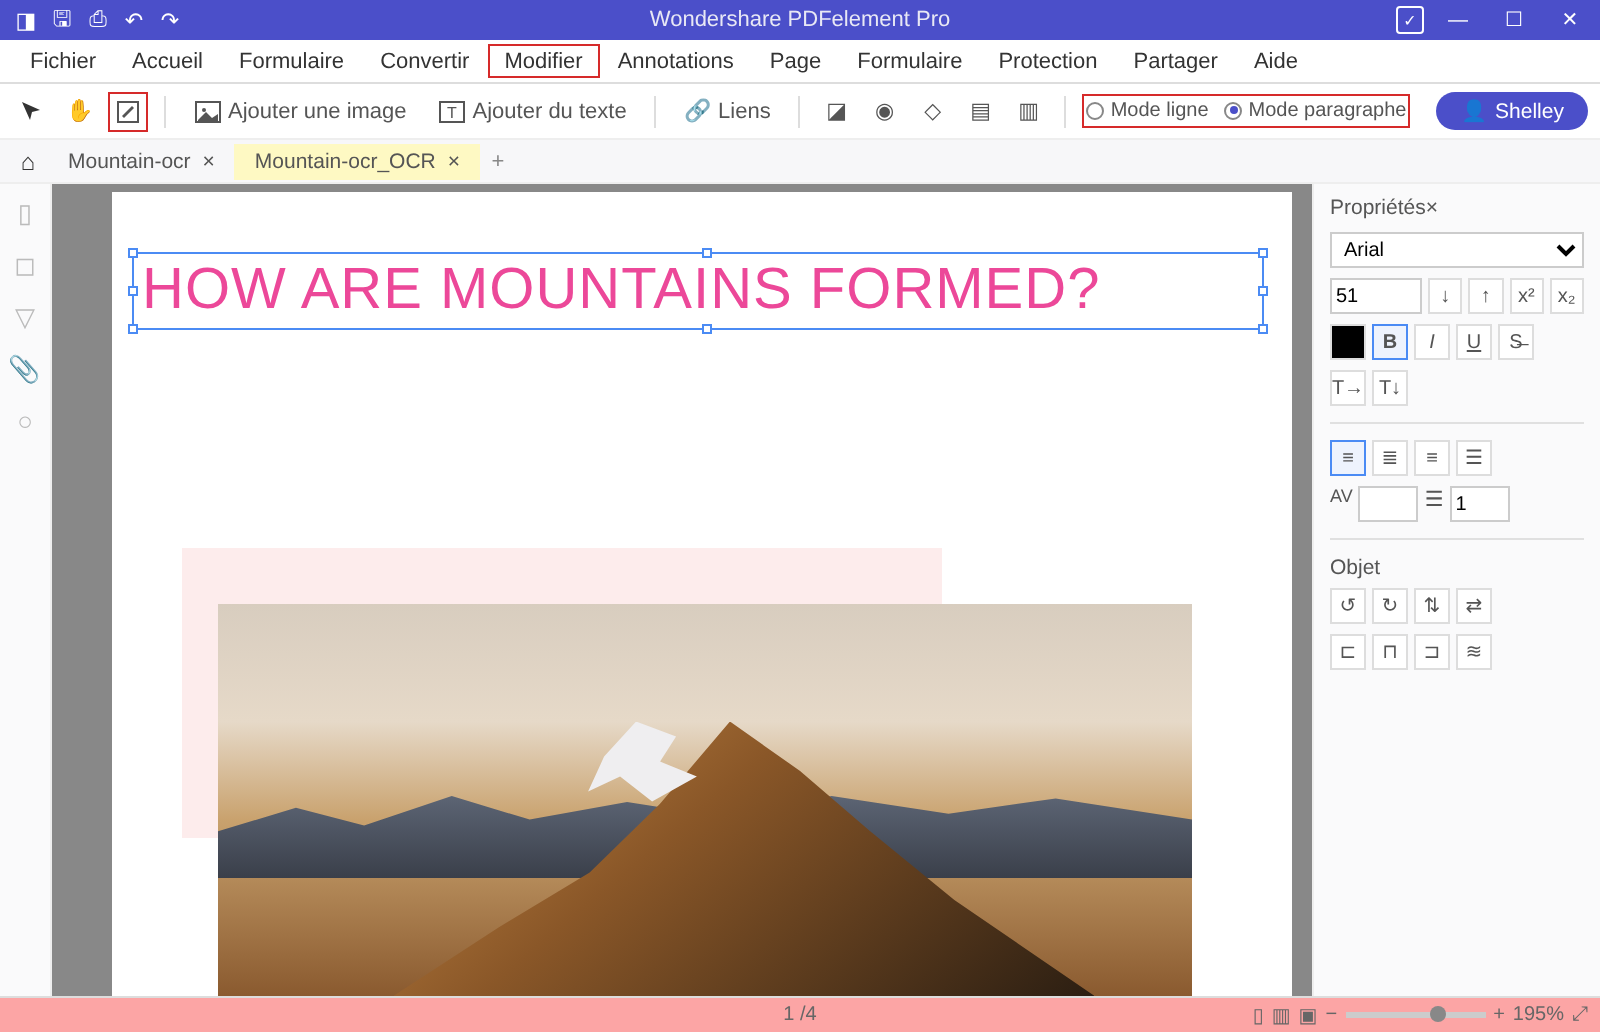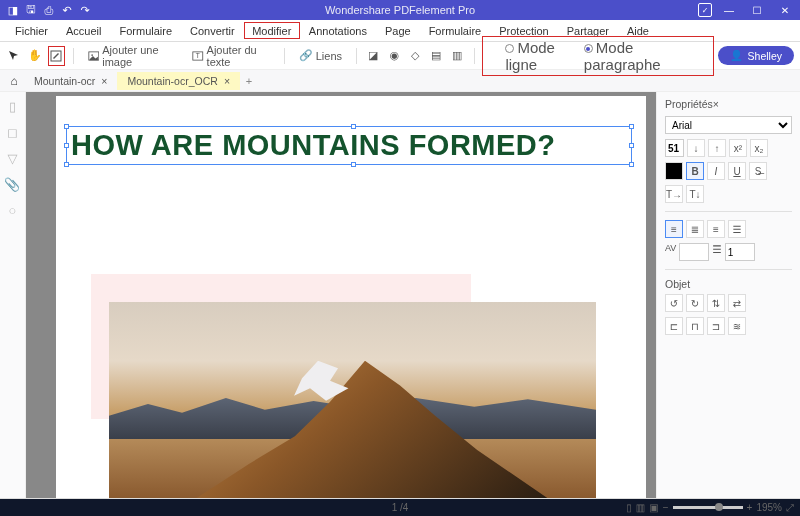--- a/index.html
+++ b/index.html
@@ -11,50 +11,50 @@
 .titlebar .right{margin-left:auto;display:flex;align-items:center;gap:6px;padding-right:4px}
 .titlebar .winbtn{width:22px;height:18px;display:flex;align-items:center;justify-content:center;font-size:10px}
 .menubar{height:22px;background:#fff;display:flex;align-items:center;padding:0 6px;border-bottom:1px solid #ddd;gap:0}
 .menubar .mi{padding:3px 9px;font-size:11px;cursor:pointer}
 .menubar .mi.hl{border:1.5px solid #d62a2a;padding:1.5px 7.5px}
 .toolbar{height:28px;background:#fff;display:flex;align-items:center;padding:0 6px;border-bottom:1px solid #eee;gap:4px}
 .toolbar .tbtn{width:20px;height:20px;display:flex;align-items:center;justify-content:center;border:1px solid transparent;color:#555}
 .toolbar .tbtn.hl{border:1.5px solid #d62a2a}
 .toolbar .tgrp{display:flex;align-items:center;gap:3px;padding:0 6px;color:#555;font-size:11px}
 .toolbar .sep{width:1px;height:16px;background:#ddd;margin:0 4px}
-.toolbar .modes{display:flex;align-items:center;gap:8px;border:1.5px solid #d62a2a;padding:2px 22px;font-size:15px;color:#555}
+.toolbar .modes{display:flex;align-items:center;gap:8px;border:1.5px solid #d62a2a;padding:2px 1px;font-size:10px;color:#555}
 .toolbar .radio{width:9px;height:9px;border:1px solid #888;border-radius:50%;display:inline-block;margin-right:3px;vertical-align:middle;position:relative}
 .toolbar .radio.on::after{content:"";position:absolute;inset:1.5px;background:#4b4fc9;border-radius:50%}
 .toolbar .userbtn{margin-left:auto;background:#4b4fc9;color:#fff;border-radius:11px;padding:3px 12px;font-size:10.5px;display:flex;align-items:center;gap:4px}
 .tabbar{height:22px;background:#f7f7f9;display:flex;align-items:center;padding-left:4px;border-bottom:1px solid #eee}
 .tabbar .home{width:20px;text-align:center;font-size:12px}
 .tabbar .tab{padding:3px 10px;font-size:10.5px;color:#555;display:flex;align-items:center;gap:6px}
 .tabbar .tab.active{background:#fef9c3}
 .tabbar .plus{width:18px;text-align:center;color:#888}
 .main{display:flex;height:calc(516px - 20px - 22px - 28px - 22px - 18px)}
 .lside{width:26px;background:#fafafb;border-right:1px solid #eee;display:flex;flex-direction:column;align-items:center;padding-top:6px;gap:10px;color:#bbb}
 .lside span{width:16px;height:16px;display:flex;align-items:center;justify-content:center;font-size:13px}
 .canvas{flex:1;background:#888;position:relative;overflow:hidden}
 .page{position:absolute;left:30px;top:4px;right:10px;bottom:0;background:#fff}
-.seltext{position:absolute;left:10px;top:30px;right:14px;border:1px solid #4b8bf4;padding:2px 4px;font-family:Arial,sans-serif;font-weight:700;font-size:29px;letter-spacing:0.5px;color:#14532d}
+.seltext{position:absolute;left:10px;top:30px;right:14px;border:1px solid #4b8bf4;padding:2px 4px;font-family:Arial,sans-serif;font-weight:400;font-size:29px;letter-spacing:0.5px;color:#ec4899}
 .selhandle{position:absolute;width:5px;height:5px;background:#fff;border:1px solid #4b8bf4}
 .pinkbox{position:absolute;left:35px;top:178px;width:380px;height:145px;background:#fdecec}
 .photo{position:absolute;left:53px;top:206px;right:50px;bottom:0;overflow:hidden}
 .sky{position:absolute;inset:0;background:linear-gradient(180deg,#d8cdbf 0%,#e6d9c8 30%,#c9a26e 55%,#8a5a2f 100%)}
 .mtn-back{position:absolute;left:0;right:0;top:40%;height:30%;background:linear-gradient(0deg,#3a3f4a,#6b7586);clip-path:polygon(0 60%,8% 40%,15% 55%,24% 30%,32% 50%,42% 35%,52% 48%,63% 30%,75% 45%,86% 32%,100% 50%,100% 100%,0 100%)}
 .mtn-front{position:absolute;left:18%;right:10%;top:30%;bottom:0;background:linear-gradient(140deg,#c78a46 0%,#8a5728 40%,#2b1e12 100%);clip-path:polygon(48% 0,58% 18%,68% 40%,80% 65%,100% 100%,0 100%,15% 75%,28% 55%,38% 30%)}
 .snow{position:absolute;left:38%;top:30%;width:80px;height:50px;background:#efeef0;clip-path:polygon(30% 0,55% 15%,45% 40%,68% 55%,40% 80%,20% 55%,0 70%,10% 35%)}
 .rside{width:144px;background:#fafafb;border-left:1px solid #eee;padding:6px 8px;font-size:10.5px;color:#555}
 .rside .hdr{display:flex;align-items:center;margin-bottom:6px}
 .rside .row{display:flex;gap:3px;margin-bottom:5px;align-items:flex-start}
 .rside select,.rside input{font-size:10px;height:18px;border:1px solid #ccc;background:#fff;padding:0 2px}
 .rside .ibtn{width:18px;height:18px;border:1px solid #ddd;display:flex;align-items:center;justify-content:center;background:#fff;font-size:10px;color:#555}
 .rside .ibtn.on{border-color:#4b8bf4;background:#eef3fd}
 .rside .sec{border-top:1px solid #e0e0e0;margin-top:8px;padding-top:8px}
-.statusbar{height:18px;background:#0f172a;border-top:1px solid #ddd;display:flex;align-items:center;font-size:10px;color:#666;padding:0 6px}
+.statusbar{height:18px;background:#fca5a5;border-top:1px solid #ddd;display:flex;align-items:center;font-size:10px;color:#666;padding:0 6px}
 .statusbar .center{position:absolute;left:50%;transform:translateX(-50%)}
 .statusbar .right{margin-left:auto;display:flex;align-items:center;gap:4px}
 .zoomtrack{width:70px;height:3px;background:#ccc;position:relative}
 .zoomtrack::after{content:"";position:absolute;left:60%;top:-3px;width:8px;height:8px;background:#888;border-radius:50%}
 svg{display:block}
 </style>
 </head>
 <body>
 
 <div class="titlebar">
@@ -184,21 +184,21 @@
 
   <div class="rside">
     <div class="hdr">
       <span>Propriétés</span>
       <span>×</span>
     </div>
     <div class="row">
       <select style="flex:1"><option>Arial</option></select>
     </div>
     <div class="row">
-      <input style="width: 19px; font-weight: bold;" value="51">
+      <input style="width: 46px;" value="51">
       <div class="ibtn">↓</div>
       <div class="ibtn">↑</div>
       <div class="ibtn">x²</div>
       <div class="ibtn">x₂</div>
     </div>
     <div class="row">
       <div class="ibtn" style="background:#000"></div>
       <div class="ibtn on">
           <b>B</b>
         </div>

